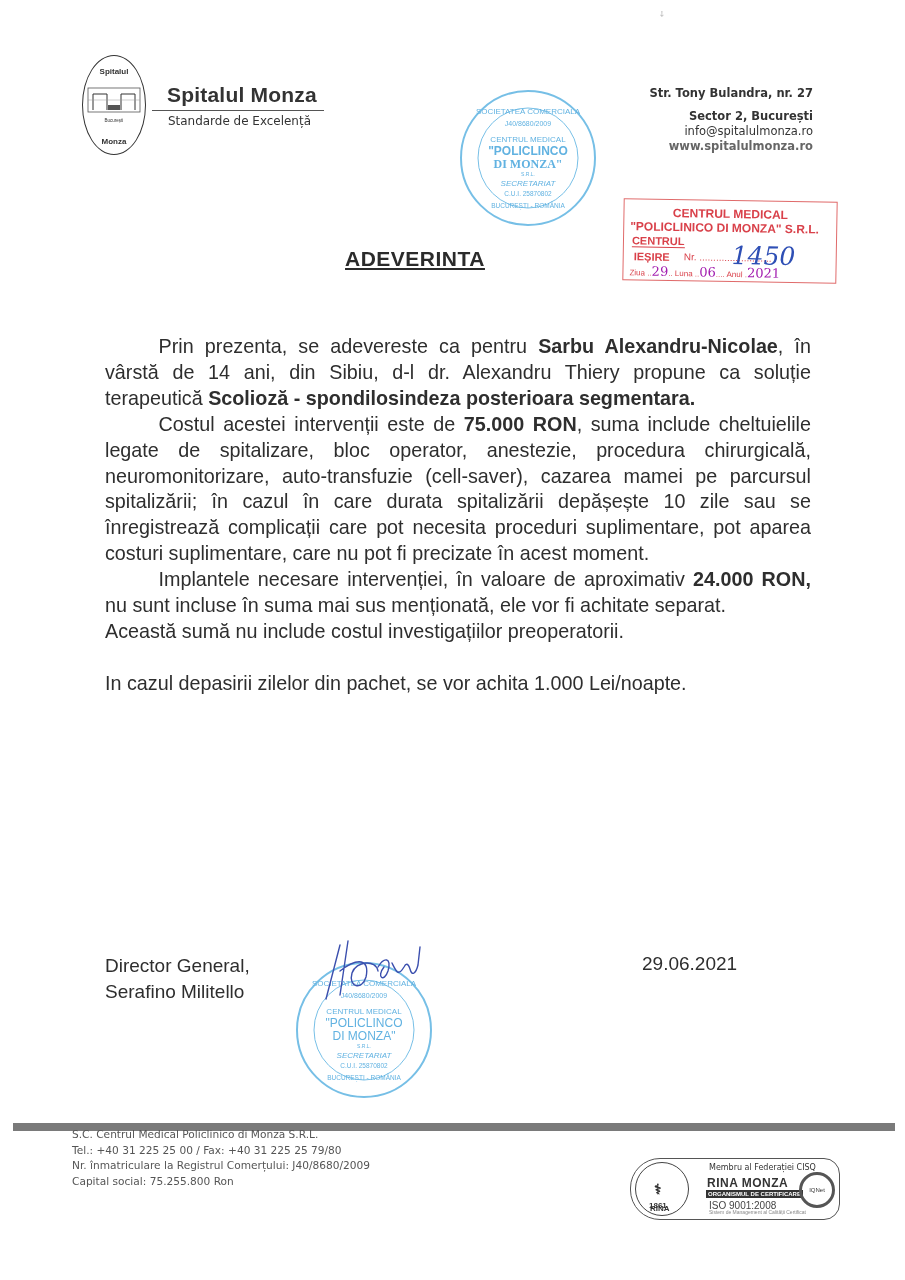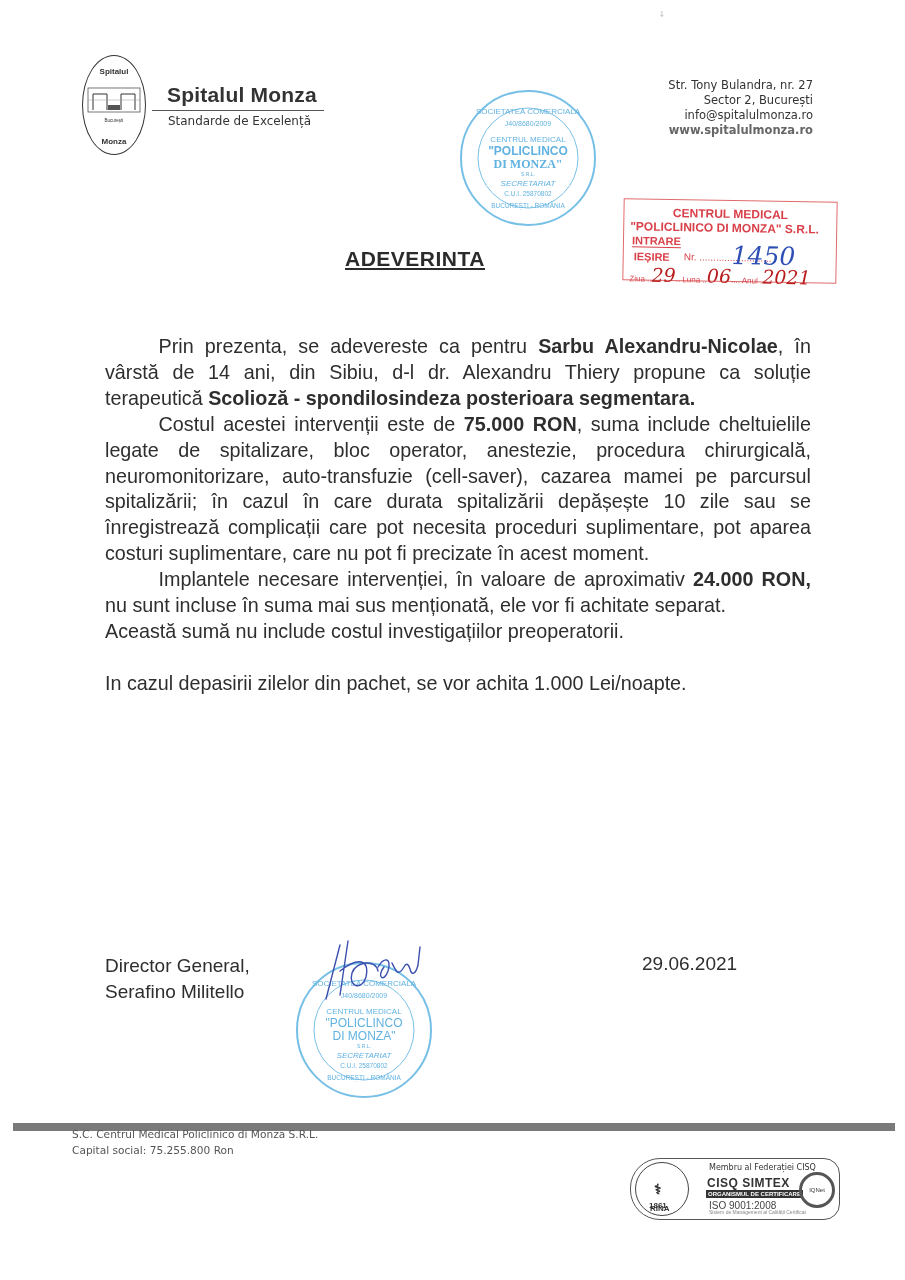--- a/index.html
+++ b/index.html
@@ -8,37 +8,37 @@
 
   
   .logo-oval { left: 82px; top: 55px; width: 62px; height: 98px; border: 1.5px solid #333; border-radius: 50%; }
   .logo-oval svg { position: absolute; left: 0; top: 0; }
   .brand-name { left: 155px; top: 83px; font-size: 21px; font-weight: bold; color: #333; letter-spacing: 0.2px; margin-left: 12px; }
   .brand-rule { left: 152px; top: 110px; width: 172px; border-top: 1px solid #555; }
   .brand-tag { left: 168px; top: 113px; font-size: 13px; color: #333; font-family: "DejaVu Sans", sans-serif; font-weight: normal; transform: scaleX(0.92); transform-origin: left; }
 
   
   .addr { right: 92px; top: 78px; text-align: right; font-family: "DejaVu Sans", sans-serif; font-size: 11.5px; line-height: 15px; color: #333; }
-  .addr .b { font-weight: normal; }
+  .addr .b { font-weight: bold; margin-top: 8px; }
   .addr .web { font-weight: bold; color: #666; }
 
   
   .stamp { width: 132px; height: 132px; border-radius: 50%; border: 2px solid #5fb4e2; color: #46a5dc; opacity: 0.85; }
   .stamp svg { position: absolute; left: 0; top: 0; }
 
   
   .reg { left: 623px; top: 200px; width: 212px; height: 80px; border: 1.5px solid #e06b6b; color: #d9414a; font-size: 11px; transform: rotate(1deg); }
   .reg .l1 { position: absolute; left: 0; right: 0; top: 6px; text-align: center; font-weight: bold; font-size: 12px; }
   .reg .l2 { position: absolute; left: 6px; top: 20px; font-weight: bold; font-size: 12px; }
   .reg .l3 { position: absolute; left: 8px; top: 35px; font-weight: bold; font-size: 11px; border-bottom: 1px solid #d9414a; }
   .reg .l4 { position: absolute; left: 10px; top: 51px; font-weight: bold; font-size: 11px; }
   .reg .nr { position: absolute; left: 60px; top: 51px; font-size: 10px; }
   .reg .nrv { position: absolute; left: 108px; top: 40px; font-family: "DejaVu Serif", serif; font-style: italic; color: #2e4fb5; font-size: 25px; text-align: right; }
   .reg .l5 { position: absolute; left: 6px; top: 64px; font-size: 8px; white-space: nowrap; }
-  .reg .hw { font-family: "DejaVu Serif", serif; font-style: italic; color: #b91c1c; font-size: 19px; }
+  .reg .hw { font-family: "DejaVu Serif", serif; color: #a21caf; font-size: 13px; }
 
   
   .doc-title { left: 0; width: 830px; top: 247px; text-align: center; font-size: 21px; font-weight: bold; color: #2b2b2b; letter-spacing: 0.5px; text-decoration: underline; }
 
   
   .body { left: 105px; width: 706px; top: 333px; font-size: 21px; line-height: 25.9px; color: #2e2e2e; transform: scaleX(0.94); transform-origin: left top; width: 751px; }
   .body p { margin: 0; text-align: justify; }
   .body .ind { text-indent: 57px; }
   .body .gap { height: 26px; }
   .body b { font-weight: bold; }
@@ -101,21 +101,21 @@
     <text x="66" y="84" text-anchor="middle" font-size="5" fill="#46a5dc" font-family="Liberation Sans, sans-serif">S.R.L.</text>
     <text x="66" y="94" text-anchor="middle" font-size="8" font-style="italic" fill="#46a5dc" font-family="Liberation Sans, sans-serif">SECRETARIAT</text>
     <text x="66" y="104" text-anchor="middle" font-size="6.5" fill="#46a5dc" font-family="Liberation Sans, sans-serif">C.U.I. 25870802</text>
     <text x="66" y="116" text-anchor="middle" font-size="6.5" fill="#46a5dc" font-family="Liberation Sans, sans-serif">BUCUREȘTI - ROMÂNIA</text>
   </svg>
 </div>
 
 <div class="abs reg">
   <div class="l1">CENTRUL MEDICAL</div>
   <div class="l2">"POLICLINICO DI MONZA" S.R.L.</div>
-  <div class="l3">INTRARE</div>
+  <div class="l3">CENTRUL</div>
   <div class="l4">IEȘIRE</div>
   <div class="nr">Nr. ..........................</div>
   <div class="nrv">1450</div>
   <div class="l5">
     <span>Ziua</span>
     ..<span class="hw">29</span>..
     <span>Luna</span>
     ..<span class="hw">06</span>....
     <span>Anul</span>
     .<span class="hw">2021</span>
@@ -154,28 +154,30 @@
   </svg>
 </div>
 
 <svg class="abs sign-scribble" width="120" height="70" viewBox="0 0 120 70">
   <path d="M22 8 L8 62 M30 4 L22 58 M22 34 C40 20 52 22 48 40 C44 54 30 50 34 36 C38 24 58 22 60 34 M60 30 C66 20 74 20 70 34 C66 46 58 40 66 30 M74 26 C78 34 80 40 86 30 C88 26 90 26 92 32 C94 40 98 36 100 28 L102 10" fill="none" stroke="#3b4fae" stroke-width="1.4" stroke-linecap="round"></path>
 </svg>
 
 <div class="abs footer-bar"></div>
 <div class="abs footer-info">
   <div>S.C. Centrul Medical Policlinico di Monza S.R.L.</div>
+  <div>Tel.: +40 31 225 25 00 / Fax: +40 31 225 25 79/80</div>
+  <div>Nr. înmatriculare la Registrul Comerțului: J40/8680/2009</div>
   <div>Capital social: 75.255.800 Ron</div>
 </div>
 
 <div class="abs cert">
   <div class="rina-c">
     <span style="left:14px; top:6px;margin-top:35px;">RINA</span>
     <span style="left:18px; top:18px; font-size:14px;">⚕</span>
     <span style="left:13px; top:38px;">1861</span>
   </div>
   <div class="m1">Membru al Federației CISQ</div>
-  <div class="m2">CISQ SIMTEX</div>
+  <div class="m2">RINA MONZA</div>
   <div class="m3">ORGANISMUL DE CERTIFICARE</div>
   <div class="m4">ISO 9001:2008</div>
   <div class="m5">Sistem de Management al Calității Certificat</div>
   <div class="badge">IQNet</div>
 </div>
 
 </body></html>

